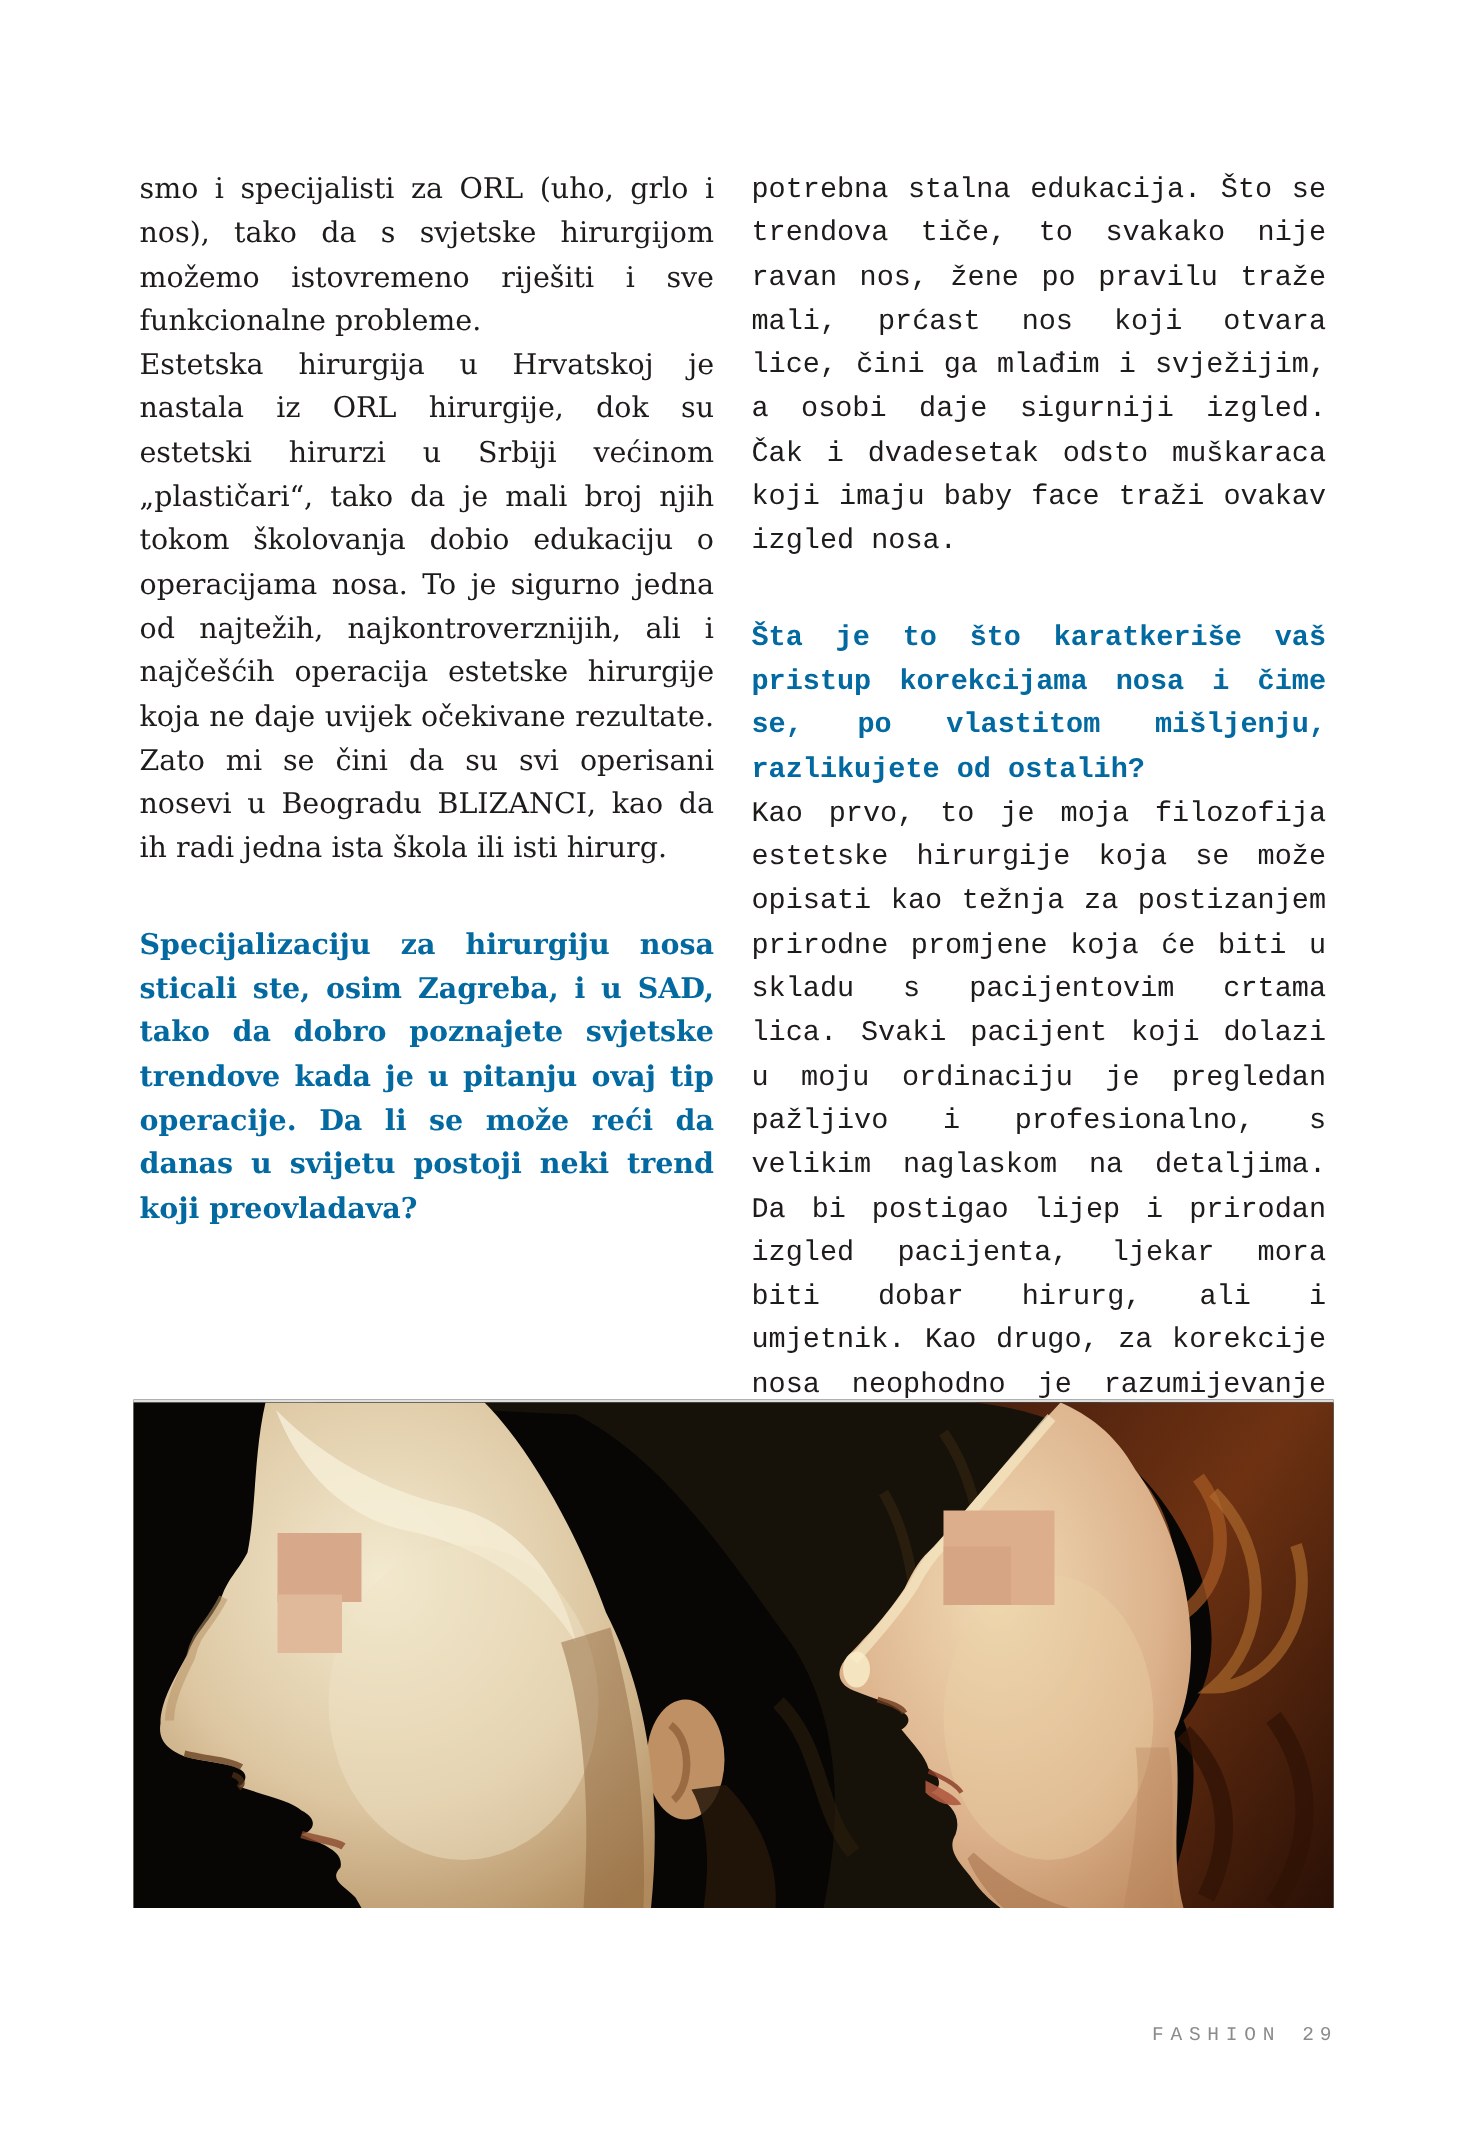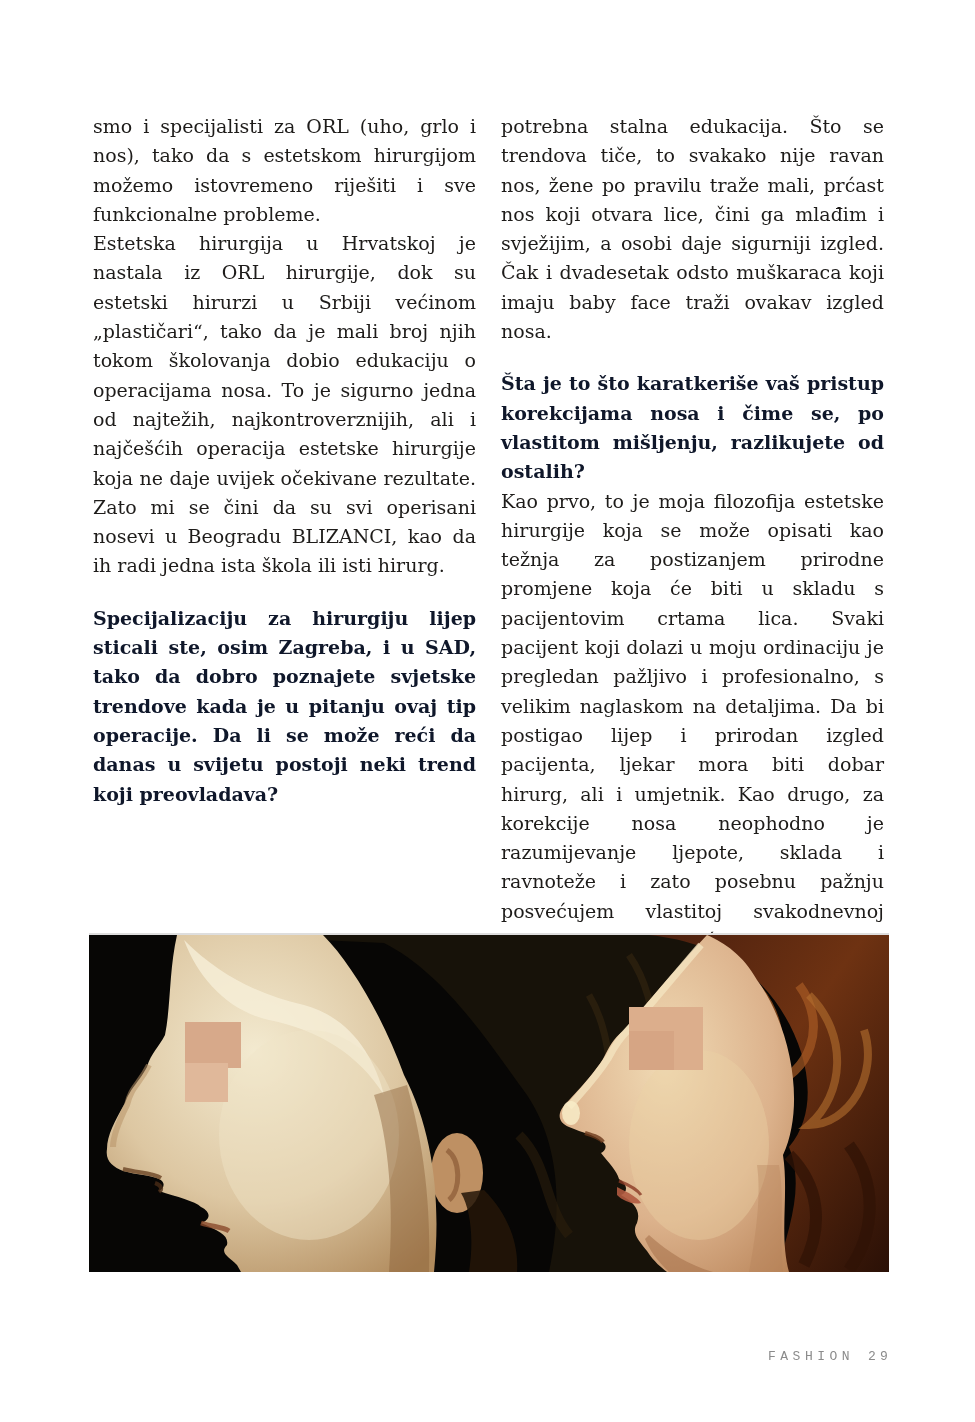--- a/index.html
+++ b/index.html
@@ -13,25 +13,25 @@
   .column{
     position:absolute;
     top:112px;
     width:383px;
     font-size:19px;
     line-height:29.3px;
     text-align:justify;
     color:#1e1c1a;
   }
   .column-left{left:93px;}
-  .column-right{left:501px;}
+  .column-right{left:501px;font-family:Liberation Mono, monospace;}
   .para{margin:0;}
   .question{
-    margin:23px 0 0 0;
-    color:#0f172a;
+    margin:35px 0 0 0;
+    color:#0369a1;
     font-weight:bold;
   }
   .photo-strip{
     position:absolute;
     left:89px;top:933px;
     width:800px;height:337px;
     background:#070605;
     border-top:2px solid #dedede;
     box-sizing:content-box;
   }
@@ -46,23 +46,23 @@
     white-space:nowrap;
   }
   .footer .pageno{margin-left:14px;letter-spacing:4px;}
 </style>
 </head>
 <body>
 
 <div class="page">
 
   <div class="column column-left">
-    <p class="para">smo i specijalisti za ORL (uho, grlo i nos), tako da s estetskom hirurgijom možemo istovremeno riješiti i sve funkcionalne probleme.</p>
+    <p class="para">smo i specijalisti za ORL (uho, grlo i nos), tako da s svjetske hirurgijom možemo istovremeno riješiti i sve funkcionalne probleme.</p>
     <p class="para">Estetska hirurgija u Hrvatskoj je nastala iz ORL hirurgije, dok su estetski hirurzi u Srbiji većinom „plastičari“, tako da je mali broj njih tokom školovanja dobio edukaciju o operacijama nosa. To je sigurno jedna od najtežih, najkontroverznijih, ali i najčešćih operacija estetske hirurgije koja ne daje uvijek očekivane rezultate. Zato mi se čini da su svi operisani nosevi u Beogradu BLIZANCI, kao da ih radi jedna ista škola ili isti hirurg.</p>
-    <p class="para question">Specijalizaciju za hirurgiju lijep sticali ste, osim Zagreba, i u SAD, tako da dobro poznajete svjetske trendove kada je u pitanju ovaj tip operacije. Da li se može reći da danas u svijetu postoji neki trend koji preovladava?</p>
+    <p class="para question">Specijalizaciju za hirurgiju nosa sticali ste, osim Zagreba, i u SAD, tako da dobro poznajete svjetske trendove kada je u pitanju ovaj tip operacije. Da li se može reći da danas u svijetu postoji neki trend koji preovladava?</p>
   </div>
 
   <div class="column column-right">
     <p class="para">potrebna stalna edukacija. Što se trendova tiče, to svakako nije ravan nos, žene po pravilu traže mali, prćast nos koji otvara lice, čini ga mlađim i svježijim, a osobi daje sigurniji izgled. Čak i dvadesetak odsto muškaraca koji imaju baby face traži ovakav izgled nosa.</p>
     <p class="para question">Šta je to što karatkeriše vaš pristup korekcijama nosa i čime se, po vlastitom mišljenju, razlikujete od ostalih?</p>
     <p class="para">Kao prvo, to je moja filozofija estetske hirurgije koja se može opisati kao težnja za postizanjem prirodne promjene koja će biti u skladu s pacijentovim crtama lica. Svaki pacijent koji dolazi u moju ordinaciju je pregledan pažljivo i profesionalno, s velikim naglaskom na detaljima. Da bi postigao lijep i prirodan izgled pacijenta, ljekar mora biti dobar hirurg, ali i umjetnik. Kao drugo, za korekcije nosa neophodno je razumijevanje ljepote, sklada i ravnoteže i zato posebnu pažnju posvećujem vlastitoj svakodnevnoj edukaciji, kroz praćenje trendova i novosti u svjetskoj plastičnoj</p>
   </div>
 
   <div class="photo-strip">
     <svg width="800" height="337" viewBox="0 0 800 337" xmlns="http://www.w3.org/2000/svg">

